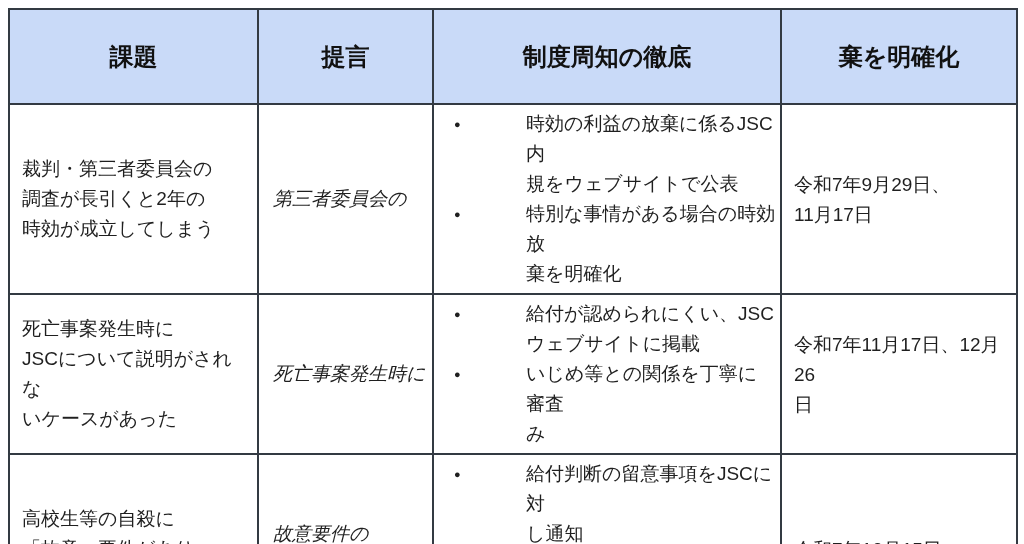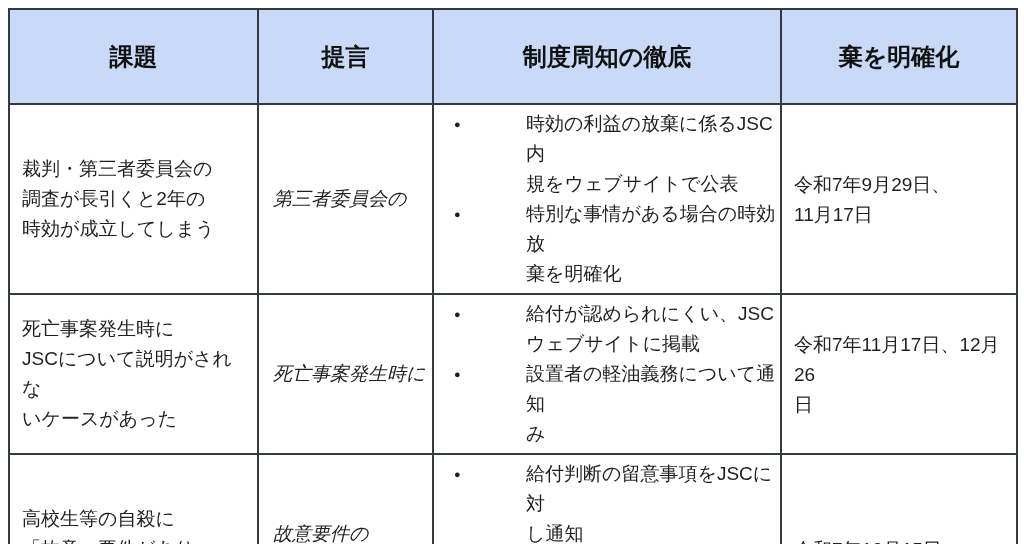--- a/index.html
+++ b/index.html
@@ -131,21 +131,21 @@
         <td class="cell-rec">死亡事案発生時に</td>
         <td class="cell-resp">
           <ul class="resp-list">
             <li class="resp-item">
               <span class="bullet">●</span>
               <span class="resp-text">給付が認められにくい、JSC
 ウェブサイトに掲載</span>
             </li>
             <li class="resp-item">
               <span class="bullet">●</span>
-              <span class="resp-text">設置者の軽油義務について通知
+              <span class="resp-text">いじめ等との関係を丁寧に審査
 み</span>
             </li>
           </ul>
         </td>
         <td class="cell-timing">令和7年11月17日、12月26
 日</td>
       </tr>
       <tr style="height:100px">
         <td class="cell-issue">高校生等の自殺に
 「故意」要件があり、

